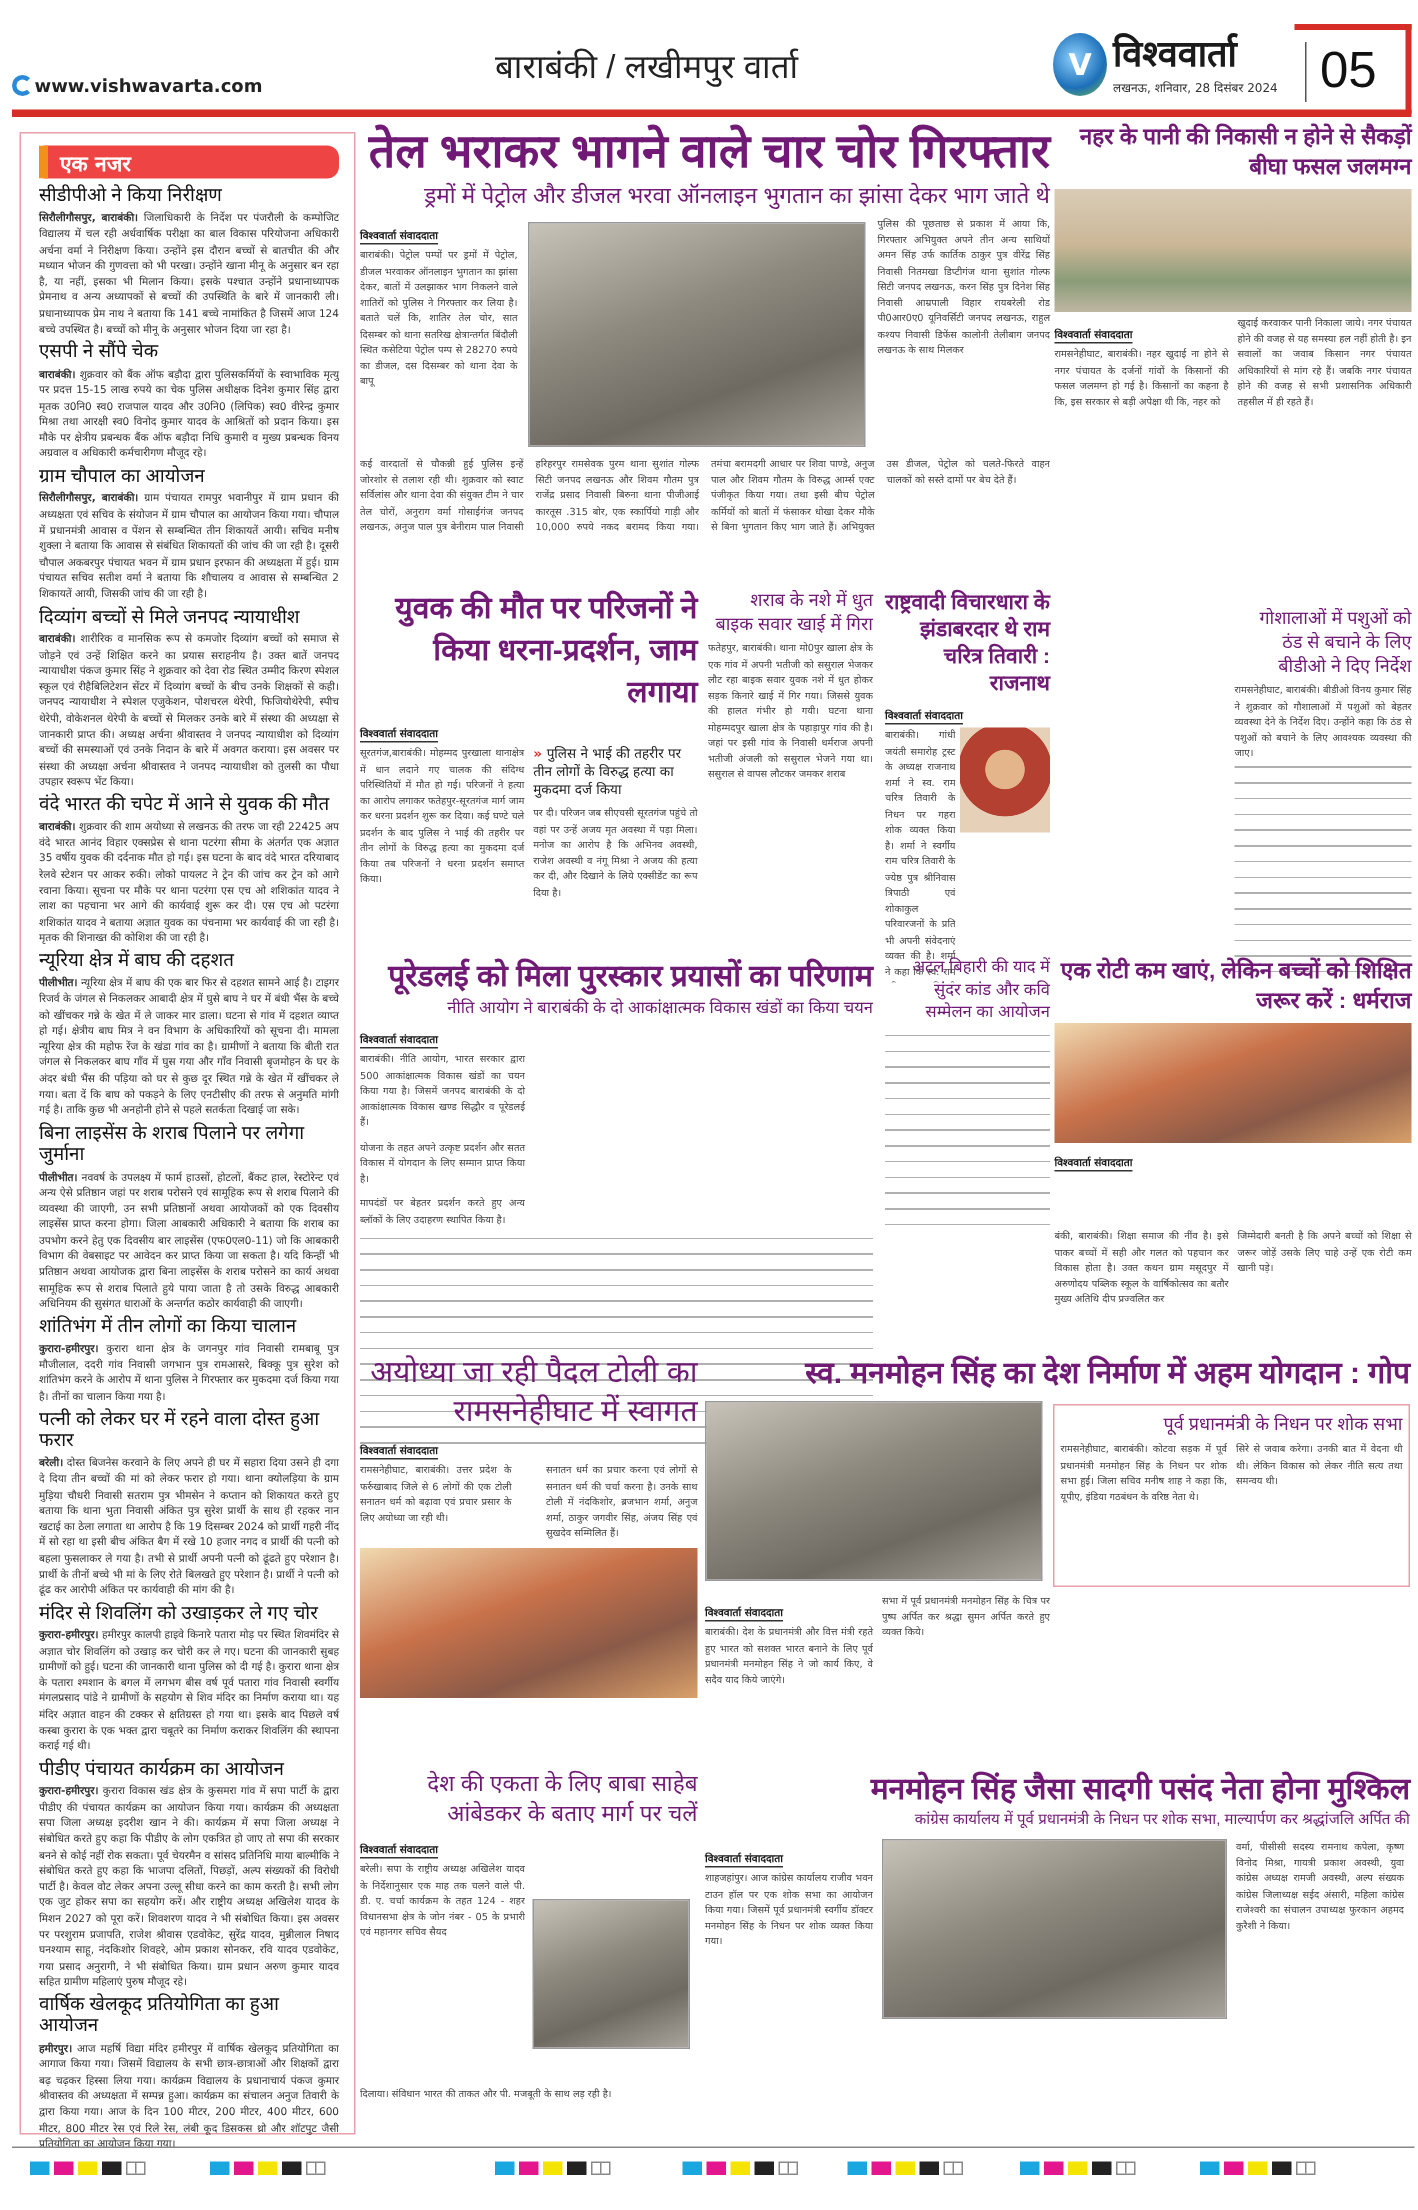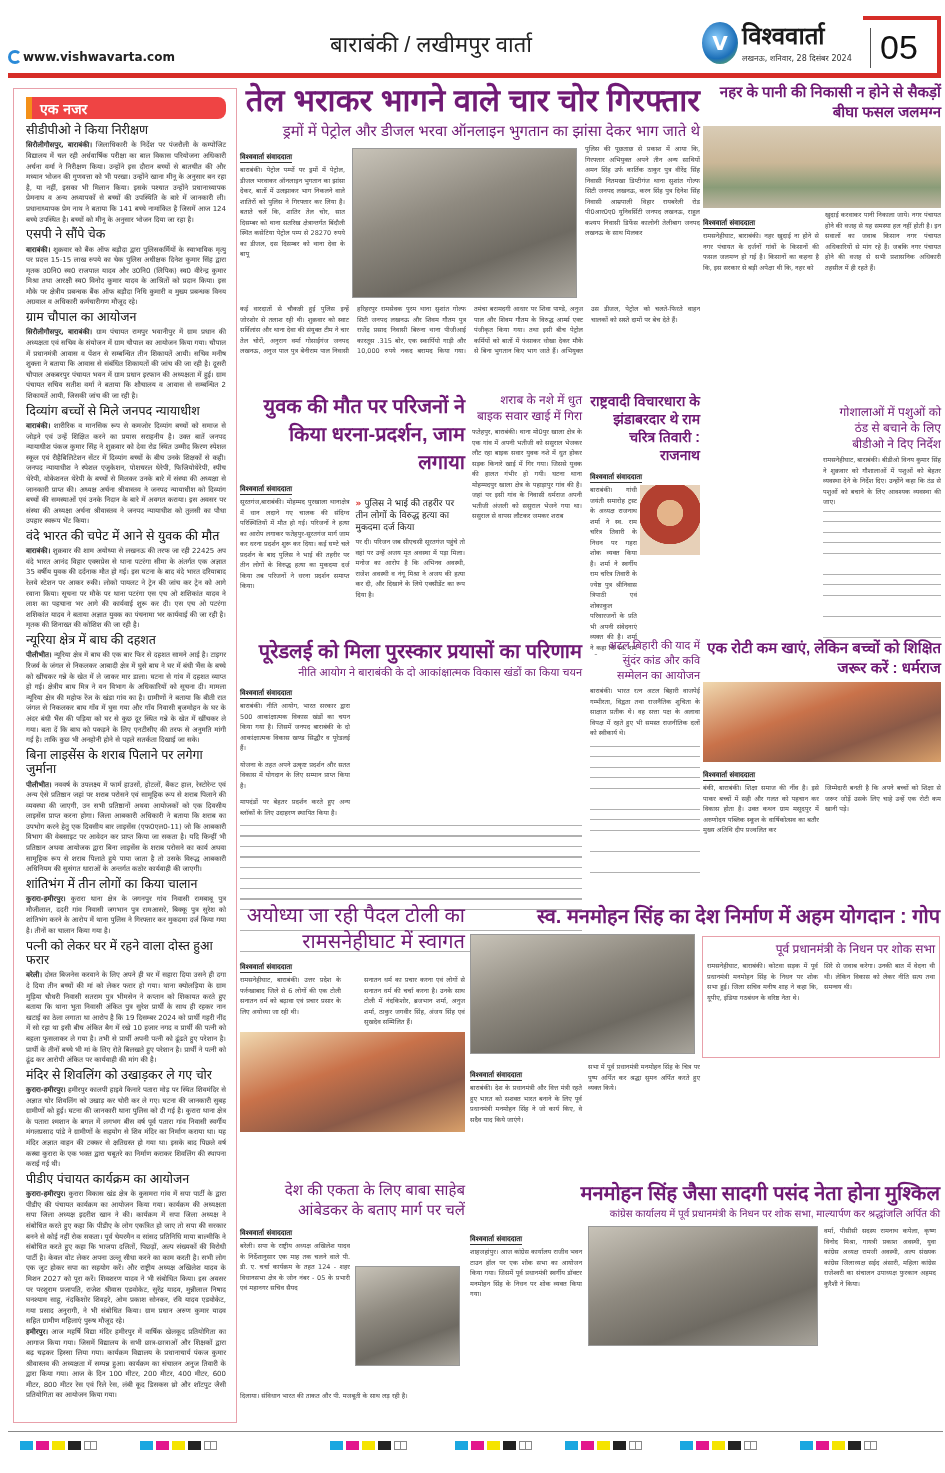--- a/index.html
+++ b/index.html
@@ -101,20 +101,21 @@
       </div>
       <div class="brief">
         <h3>मंदिर से शिवलिंग को उखाड़कर ले गए चोर</h3>
     <p><b>कुरारा-हमीरपुर।</b> <span>हमीरपुर कालपी हाइवे किनारे पतारा मोड़ पर स्थित शिवमंदिर से अज्ञात चोर शिवलिंग को उखाड़ कर चोरी कर ले गए। घटना की जानकारी सुबह ग्रामीणों को हुई। घटना की जानकारी थाना पुलिस को दी गई है। कुरारा थाना क्षेत्र के पतारा श्मशान के बगल में लगभग बीस वर्ष पूर्व पतारा गांव निवासी स्वर्गीय मंगलप्रसाद पांडे ने ग्रामीणों के सहयोग से शिव मंदिर का निर्माण कराया था। यह मंदिर अज्ञात वाहन की टक्कर से क्षतिग्रस्त हो गया था। इसके बाद पिछले वर्ष कस्बा कुरारा के एक भक्त द्वारा चबूतरे का निर्माण कराकर शिवलिंग की स्थापना कराई गई थी।</span></p>
       </div>
       <div class="brief">
         <h3>पीडीए पंचायत कार्यक्रम का आयोजन</h3>
     <p><b>कुरारा-हमीरपुर।</b> <span>कुरारा विकास खंड क्षेत्र के कुसमरा गांव में सपा पार्टी के द्वारा पीडीए की पंचायत कार्यक्रम का आयोजन किया गया। कार्यक्रम की अध्यक्षता सपा जिला अध्यक्ष इदरीश खान ने की। कार्यक्रम में सपा जिला अध्यक्ष ने संबोधित करते हुए कहा कि पीडीए के लोग एकत्रित हो जाए तो सपा की सरकार बनने से कोई नहीं रोक सकता। पूर्व चेयरमैन व सांसद प्रतिनिधि माया बाल्मीकि ने संबोधित करते हुए कहा कि भाजपा दलितों, पिछड़ों, अल्प संख्यकों की विरोधी पार्टी है। केवल वोट लेकर अपना उल्लू सीधा करने का काम करती है। सभी लोग एक जुट होकर सपा का सहयोग करें। और राष्ट्रीय अध्यक्ष अखिलेश यादव के मिशन 2027 को पूरा करें। शिवशरण यादव ने भी संबोधित किया। इस अवसर पर परशुराम प्रजापति, राजेश श्रीवास एडवोकेट, सुरेंद्र यादव, मुन्नीलाल निषाद घनश्याम साहू, नंदकिशोर शिवहरे, ओम प्रकाश सोनकर, रवि यादव एडवोकेट, गया प्रसाद अनुरागी, ने भी संबोधित किया। ग्राम प्रधान अरुण कुमार यादव सहित ग्रामीण महिलाएं पुरुष मौजूद रहे।</span></p>
       </div>
       <div class="brief">
+        <h3>वार्षिक खेलकूद प्रतियोगिता का हुआ आयोजन</h3>
     <p><b>हमीरपुर।</b> <span>आज महर्षि विद्या मंदिर हमीरपुर में वार्षिक खेलकूद प्रतियोगिता का आगाज किया गया। जिसमें विद्यालय के सभी छात्र-छात्राओं और शिक्षकों द्वारा बढ़ चढ़कर हिस्सा लिया गया। कार्यक्रम विद्यालय के प्रधानाचार्य पंकज कुमार श्रीवास्तव की अध्यक्षता में सम्पन्न हुआ। कार्यक्रम का संचालन अनुज तिवारी के द्वारा किया गया। आज के दिन 100 मीटर, 200 मीटर, 400 मीटर, 600 मीटर, 800 मीटर रेस एवं रिले रेस, लंबी कूद डिसकस थ्रो और शॉटपुट जैसी प्रतियोगिता का आयोजन किया गया।</span></p>
       </div>
     </div>
 </div>
 
 <div class="main">
   <div style="position:absolute; left:0; top:0; width:460px;">
     <div class="hl" style="font-size:31px; font-weight:bold; line-height:38px;">तेल भराकर भागने वाले चार चोर गिरफ्तार</div>
     <div class="hl" style="font-size:15px; line-height:22px;">ड्रमों में पेट्रोल और डीजल भरवा ऑनलाइन भुगतान का झांसा देकर भाग जाते थे</div>
     <div style="position:absolute; left:0; top:62px; width:105px;">
@@ -157,21 +158,20 @@
     <div style="display:flex; gap:6px;flex-direction:column;">
       <div class="body-text" style="width:110px;">बाराबंकी। नीति आयोग, भारत सरकार द्वारा 500 आकांक्षात्मक विकास खंडों का चयन किया गया है। जिसमें जनपद बाराबंकी के दो आकांक्षात्मक विकास खण्ड सिद्धौर व पूरेडलई हैं।</div>
       <div class="body-text" style="width:110px;">योजना के तहत अपने उत्कृष्ट प्रदर्शन और सतत विकास में योगदान के लिए सम्मान प्राप्त किया है।</div>
       <div class="body-text" style="width:110px;">मापदंडों पर बेहतर प्रदर्शन करते हुए अन्य ब्लॉकों के लिए उदाहरण स्थापित किया है।</div>
     </div>
     <div class="lines" style="height:150px; margin-top:4px;"></div>
   </div>
 
   <div style="position:absolute; left:350px; top:556px; width:110px;">
     <div class="hl" style="font-size:11px; line-height:15px;">अटल बिहारी की याद में सुंदर कांड और कवि सम्मेलन का आयोजन</div>
-    <div class="body-text" style="margin-top:3px;">बाराबंकी। भारत रत्न अटल बिहारी वाजपेई गम्भीरता, विद्वता तथा राजनैतिक शुचिता के साक्षात प्रतीक थे। वह सत्ता पक्ष के अलावा विपक्ष में रहते हुए भी समस्त राजनीतिक दलों को स्वीकार्य थे।</div>
     <div class="lines" style="height:130px; margin-top:4px;"></div>
   </div>
 
   <div style="position:absolute; left:0; top:820px; width:225px;">
     <div class="hl" style="font-size:20px; line-height:26px;">अयोध्या जा रही पैदल टोली का रामसनेहीघाट में स्वागत</div>
     <div class="byline">विश्ववार्ता संवाददाता</div>
     <div style="display:flex; gap:23px;">
       <div class="body-text" style="width:110px;">रामसनेहीघाट, बाराबंकी। उत्तर प्रदेश के फर्रुखाबाद जिले से 6 लोगों की एक टोली सनातन धर्म को बढ़ावा एवं प्रचार प्रसार के लिए अयोध्या जा रही थी।</div>
       <div class="body-text" style="width:110px;">सनातन धर्म का प्रचार करना एवं लोगों से सनातन धर्म की चर्चा करना है। उनके साथ टोली में नंदकिशोर, ब्रजभान शर्मा, अनुज शर्मा, ठाकुर जगवीर सिंह, अंजय सिंह एवं सुखदेव सम्मिलित हैं।</div>
     </div>
@@ -205,21 +205,21 @@
   <div style="position:absolute; left:120px; top:322px; width:118px;">
     <div class="hl" style="font-size:12px; line-height:16px;">गोशालाओं में पशुओं को ठंड से बचाने के लिए बीडीओ ने दिए निर्देश</div>
     <div class="body-text" style="margin-top:3px;">रामसनेहीघाट, बाराबंकी। बीडीओ विनय कुमार सिंह ने शुक्रवार को गौशालाओं में पशुओं को बेहतर व्यवस्था देने के निर्देश दिए। उन्होंने कहा कि ठंड से पशुओं को बचाने के लिए आवश्यक व्यवस्था की जाए।</div>
     <div class="lines" style="height:140px;"></div>
   </div>
 
   <div style="position:absolute; left:0; top:556px; width:238px;">
     <div class="hl" style="font-size:15px; line-height:20px; font-weight:bold;">एक रोटी कम खाएं, लेकिन बच्चों को शिक्षित जरूर करें : धर्मराज</div>
     <div class="photo-warm" style="height:80px; margin-top:4px;"></div>
     <div class="byline">विश्ववार्ता संवाददाता</div>
-    <div style="display:flex; gap:6px;">
+    <div style="display:flex; gap:6px;margin-top:36px;">
       <div class="body-text" style="width:116px;">बंकी, बाराबंकी। शिक्षा समाज की नींव है। इसे पाकर बच्चों में सही और गलत को पहचान कर विकास होता है। उक्त कथन ग्राम मसूदपुर में अरुणोदय पब्लिक स्कूल के वार्षिकोत्सव का बतौर मुख्य अतिथि दीप प्रज्वलित कर</div>
       <div class="body-text" style="width:116px;">जिम्मेदारी बनती है कि अपने बच्चों को शिक्षा से जरूर जोड़ें उसके लिए चाहे उन्हें एक रोटी कम खानी पड़े।</div>
     </div>
   </div>
 </div>
 
 <div style="position:absolute; left:470px; top:902px; width:470px;">
   <div class="hl" style="font-size:20px; font-weight:bold; line-height:28px;">स्व. मनमोहन सिंह का देश निर्माण में अहम योगदान : गोप</div>
   <div class="photo" style="position:absolute; left:0; top:32px; width:225px; height:120px;"></div>
   <div class="box-red" style="position:absolute; left:232px; top:34px; width:238px; height:122px; padding:4px;">

